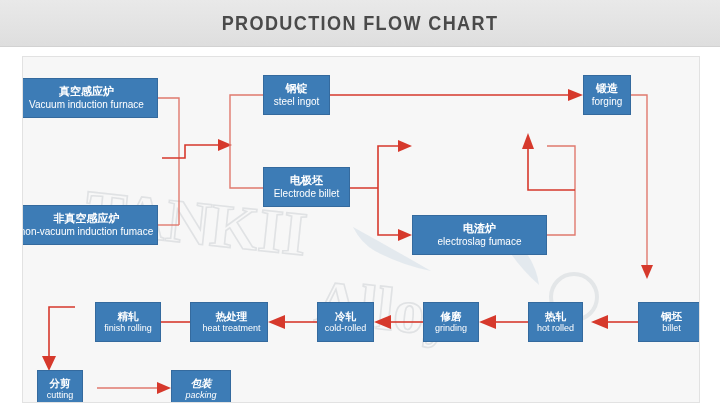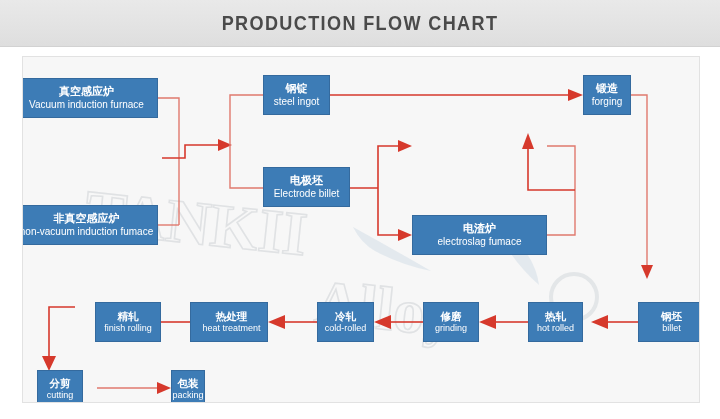--- a/index.html
+++ b/index.html
@@ -258,19 +258,19 @@
     <div class="node small" style="left:52px; top:245px; width:66px; height:40px;margin-left:20px;">
       <span class="cn">精轧</span>
       <span class="en">finish rolling</span>
     </div>
 
     <div class="node small" style="left:14px; top:313px; width:46px; height:38px;">
       <span class="cn">分剪</span>
       <span class="en">cutting</span>
     </div>
 
-    <div class="node small" style="left:148px; top:313px; width:34px; height:38px;">
+    <div class="node small" style="left:148px; top:313px; width:60px; height:38px;font-style:italic;">
       <span class="cn">包装</span>
       <span class="en">packing</span>
     </div>
 
   </div>
 </div>
 
 </body></html>

